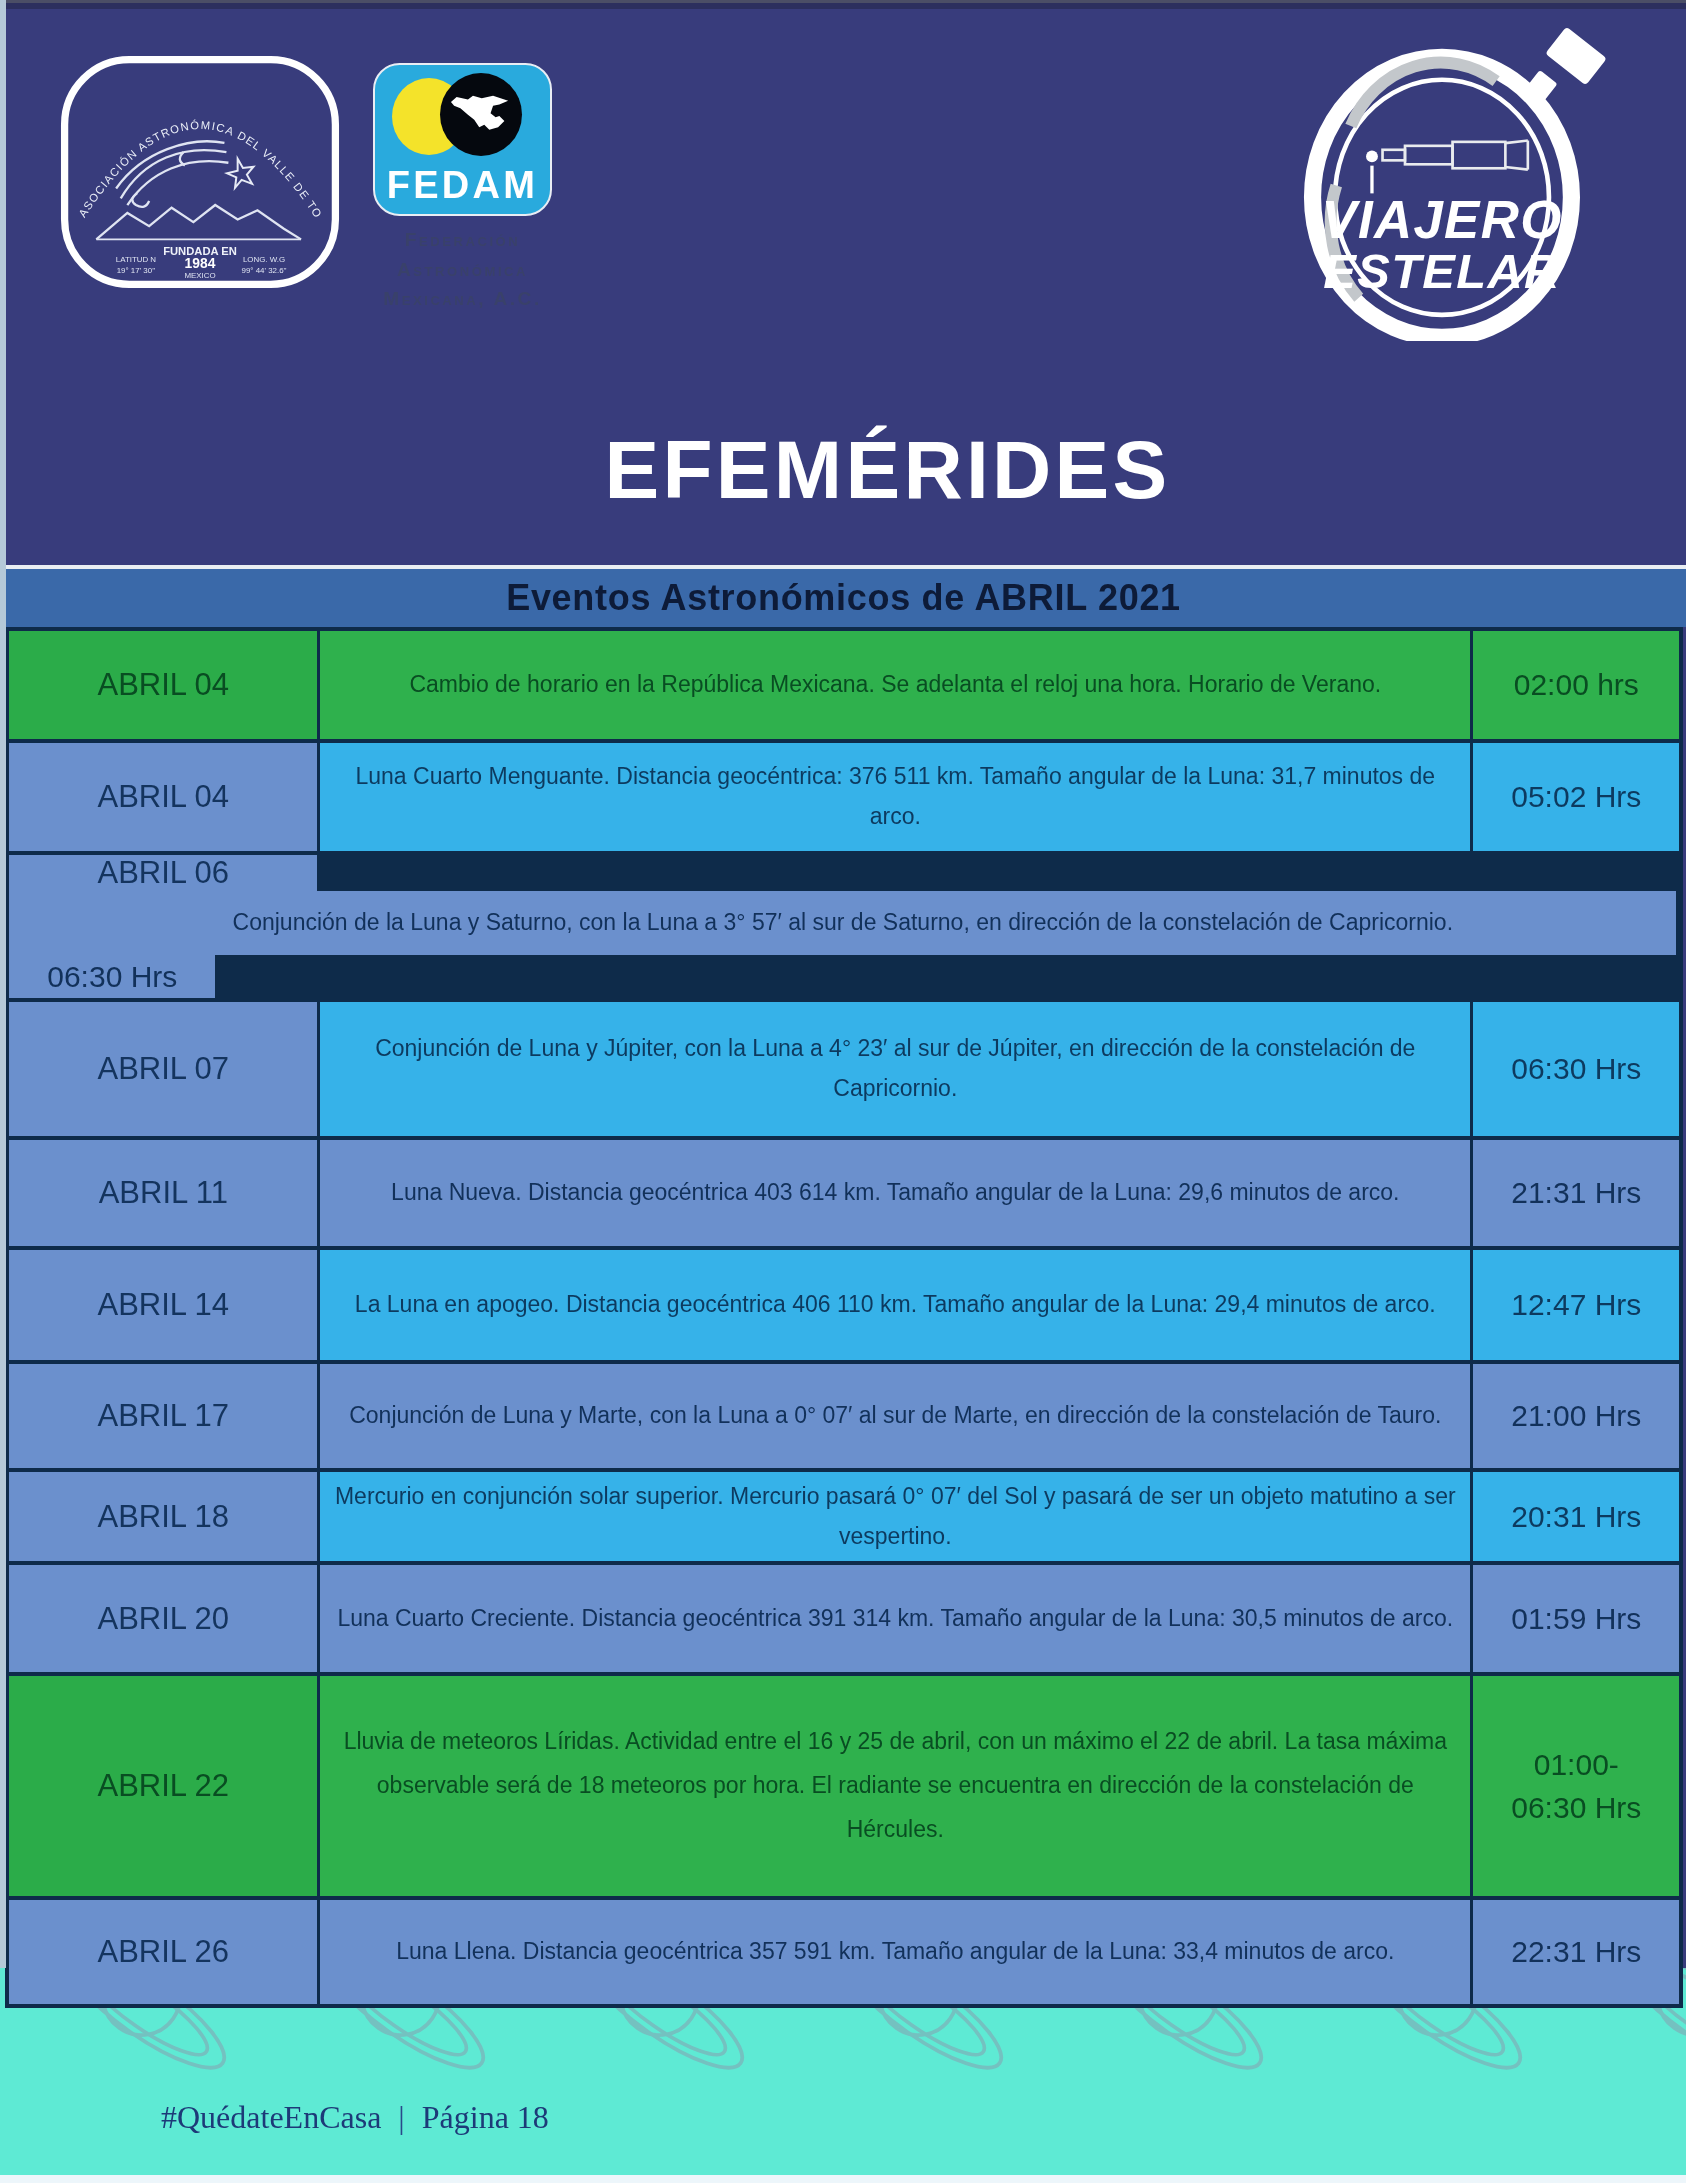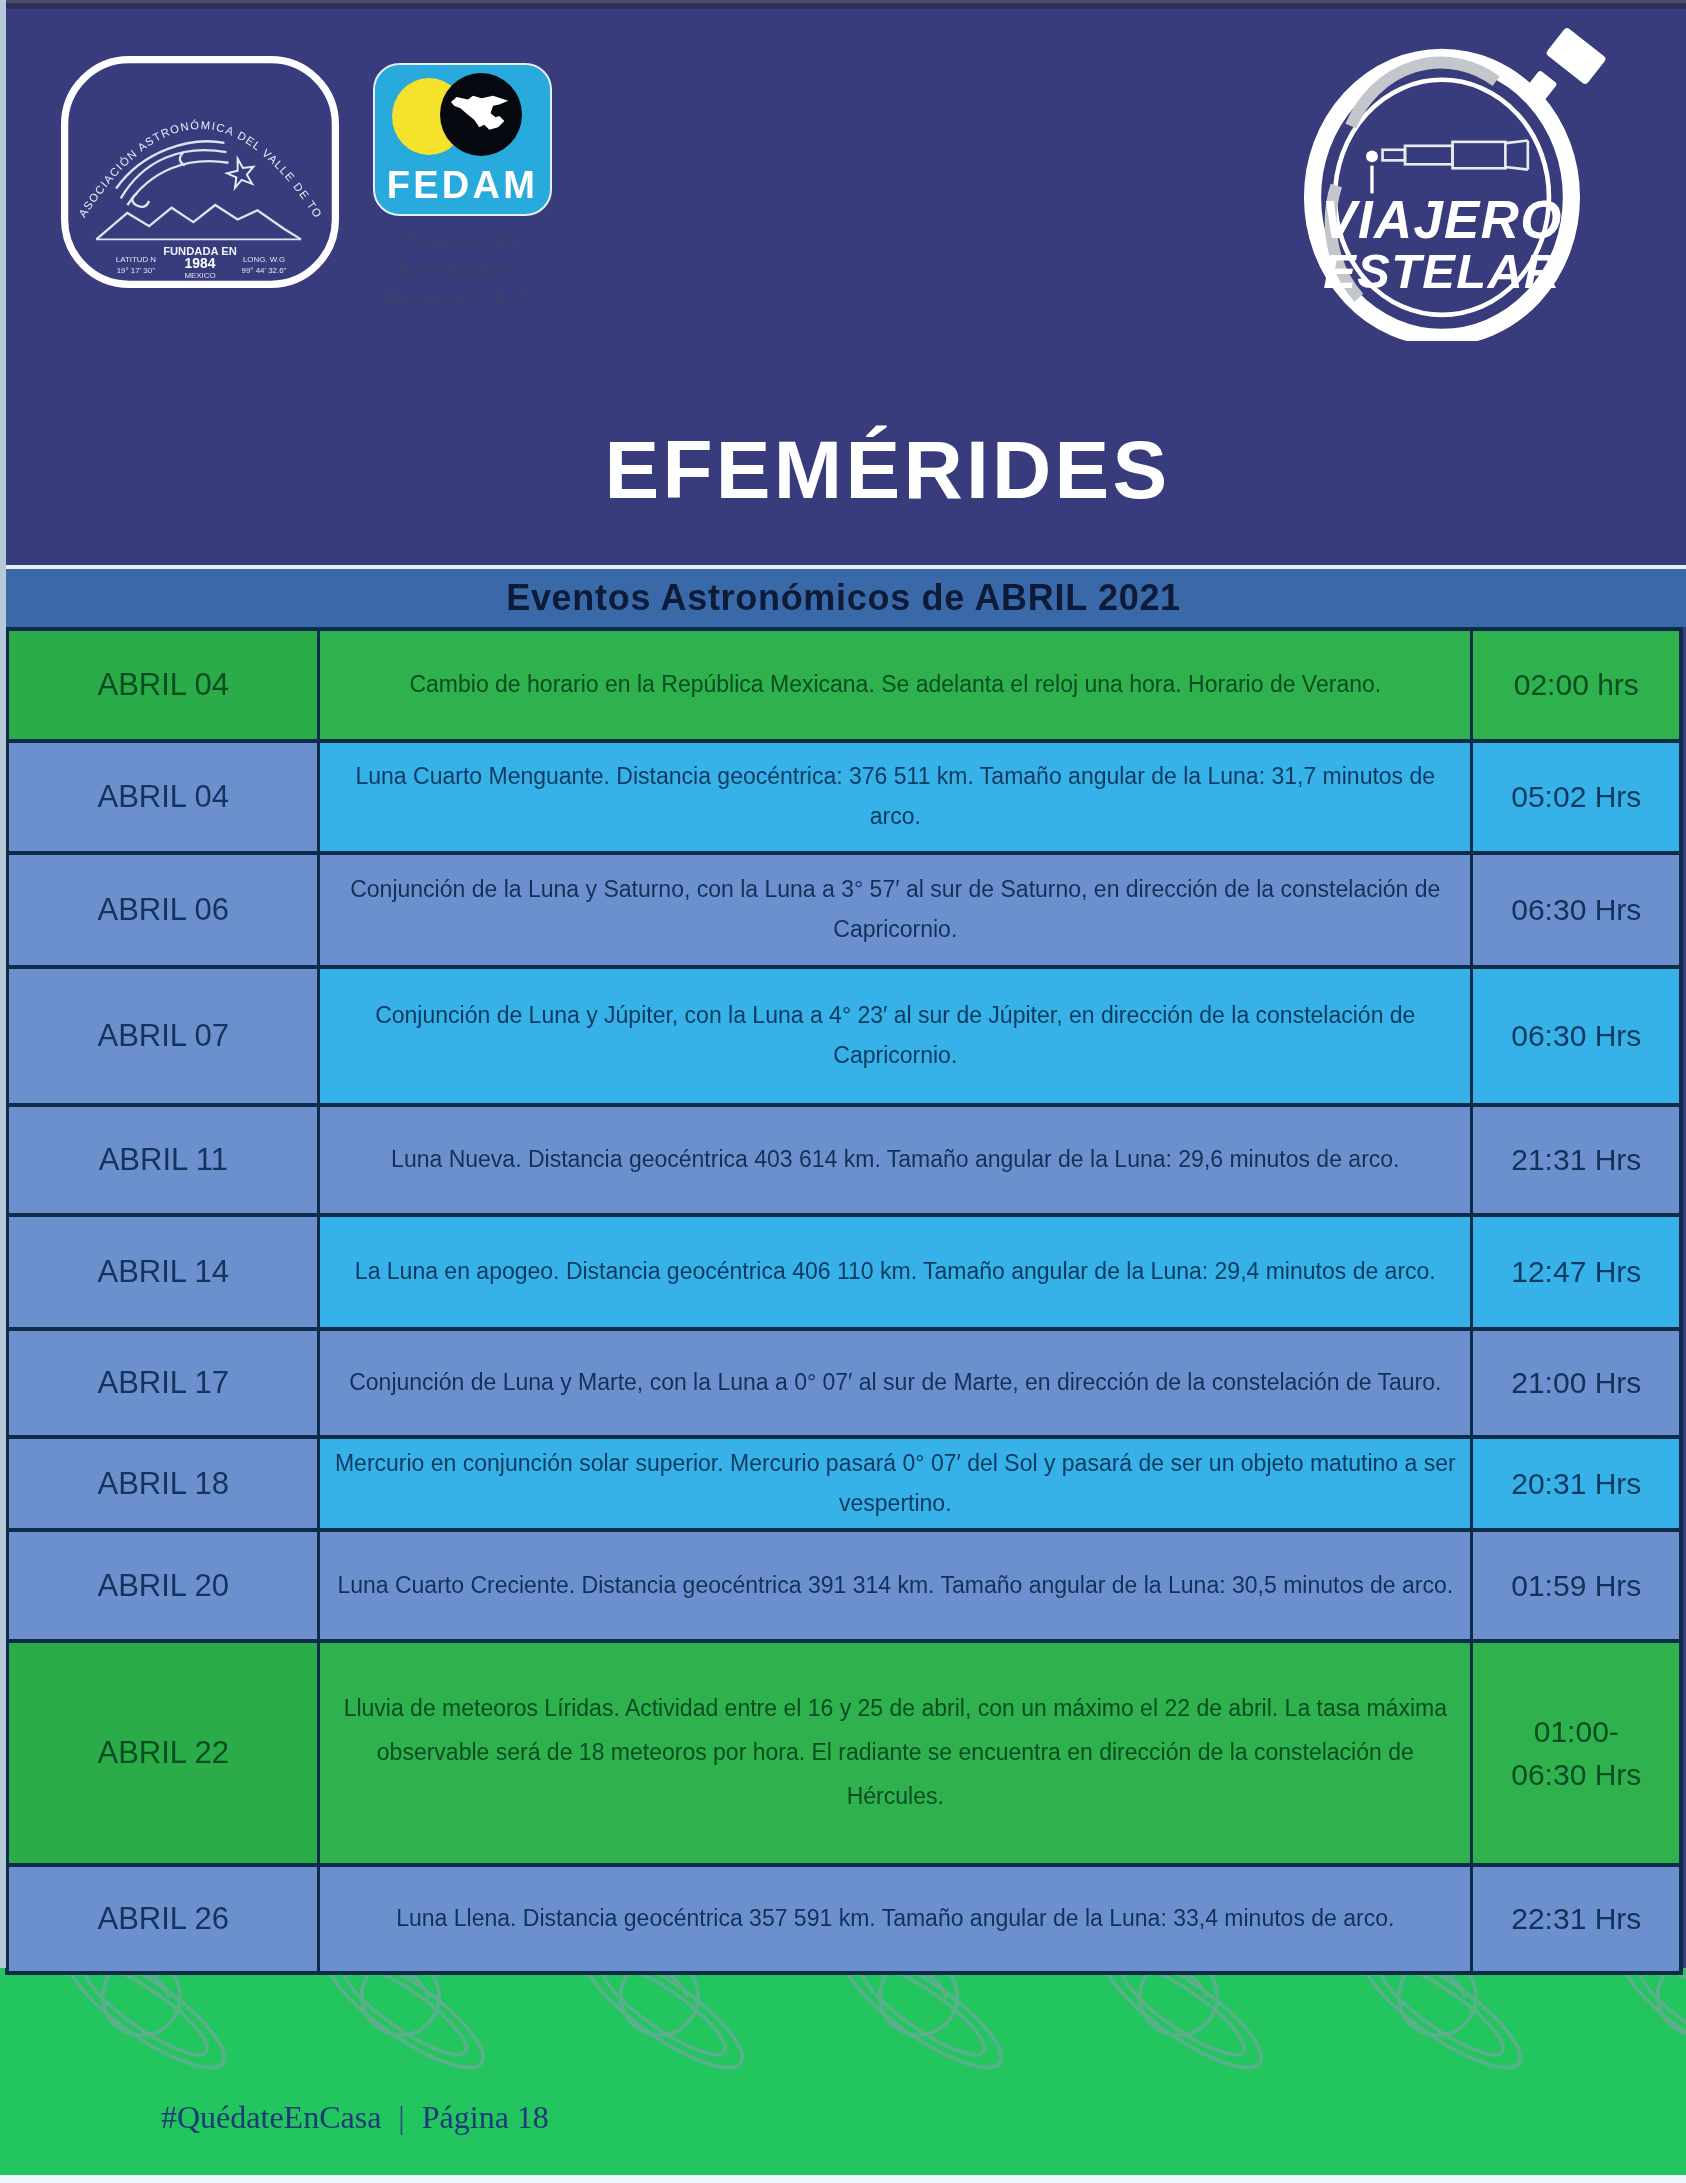--- a/index.html
+++ b/index.html
@@ -40,21 +40,21 @@
   .cell-date{width:311px;border-right:3.3px solid #0e2b4a;font-size:31px;color:#14345e;text-align:right;}
   .cell-desc{flex:1;border-right:3.3px solid #0e2b4a;font-size:23px;line-height:1.72;padding:0 9.3px;}
   .cell-time{width:206px;font-size:30px;white-space:pre-line;line-height:1.45;}
   .row-cornflower .cell-desc,.row-cornflower .cell-time{background:#6b90cd;color:#12315a;}
   .row-cyan .cell-desc,.row-cyan .cell-time{background:#36b2e9;color:#0d3a5f;}
   .row-green .cell-desc,.row-green .cell-time{background:#2fb14d;color:#094d22;}
   .row-cyan .cell-date,.row-cornflower .cell-date{background:#6b90cd;}
   .row-green .cell-date{background:#2bac49;color:#094d22;}
   .row-green .cell-desc{line-height:1.9;}
   
-  .footer{position:absolute;left:0;top:1968px;width:100%;height:216px;background:#22c55e;overflow:hidden;}
+  .footer{position:absolute;left:0;top:1968px;width:100%;height:216px;background:#5eead4;overflow:hidden;}
   .saturn{position:absolute;top:-38px;opacity:.55;}
   .footer-caption{position:absolute;left:161px;top:131px;color:#1d3a78;font-size:32px;
       font-family:"Liberation Serif",serif;}
   .footer-caption .sep{padding:0 17px;font-weight:normal;color:#2a4a8a;}
   .bottom-edge{position:absolute;left:0;bottom:0;width:100%;height:8.6px;background:#edf6fb;}
 </style>
 </head>
 <body>
 
 <div class="page">
@@ -143,21 +143,21 @@
       <div class="row row-green" style="height: 112px;">
         <div class="cell cell-date">ABRIL 04</div>
         <div class="cell cell-desc">Cambio de horario en la República Mexicana. Se adelanta el reloj una hora. Horario de Verano.</div>
         <div class="cell cell-time">02:00 hrs</div>
       </div>
       <div class="row row-cyan" style="height: 112px;">
         <div class="cell cell-date">ABRIL 04</div>
         <div class="cell cell-desc">Luna Cuarto Menguante. Distancia geocéntrica: 376 511 km. Tamaño angular de la Luna: 31,7 minutos de arco.</div>
         <div class="cell cell-time">05:02 Hrs</div>
       </div>
-      <div class="row row-cornflower" style="height: 114px;">
+      <div class="row row-cornflower" style="height: 147px; flex-direction: column;">
         <div class="cell cell-date">ABRIL 06</div>
         <div class="cell cell-desc">Conjunción de la Luna y Saturno, con la Luna a 3° 57′ al sur de Saturno, en dirección de la constelación de Capricornio.</div>
         <div class="cell cell-time">06:30 Hrs</div>
       </div>
       <div class="row row-cyan" style="height: 138px;">
         <div class="cell cell-date">ABRIL 07</div>
         <div class="cell cell-desc">Conjunción de Luna y Júpiter, con la Luna a 4° 23′ al sur de Júpiter, en dirección de la constelación de Capricornio.</div>
         <div class="cell cell-time">06:30 Hrs</div>
       </div>
       <div class="row row-cornflower" style="height: 110px;">

